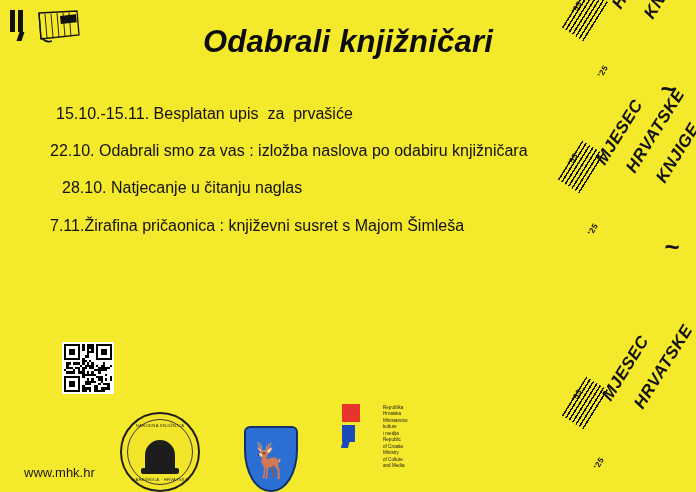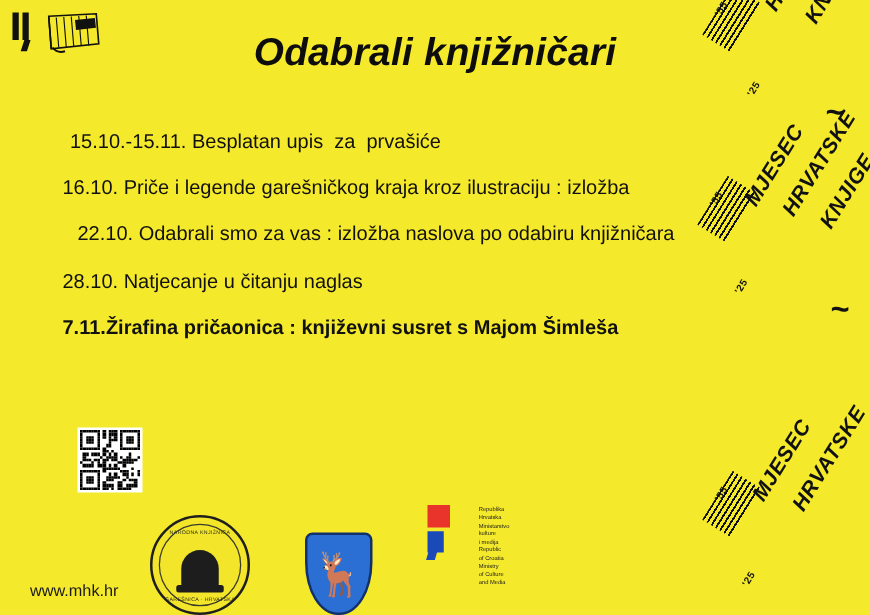--- a/index.html
+++ b/index.html
@@ -271,21 +271,20 @@
       </g>
       <path d="M6 30 Q10 35 16 33" stroke="#111" stroke-width="1.6" fill="none"></path>
     </svg>
   </div>
 </div>
 
 <div class="title">Odabrali knjižničari</div>
 
 <div class="program">
   <div class="program-item">15.10.-15.11. Besplatan upis  za  prvašiće</div>
-  <div class="program-item">16.10. Priče i legende garešničkog kraja kroz ilustraciju : izložba</div>
   <div class="program-item">22.10. Odabrali smo za vas : izložba naslova po odabiru knjižničara</div>
   <div class="program-item">28.10. Natjecanje u čitanju naglas</div>
   <div class="program-item">7.11.Žirafina pričaonica : književni susret s Majom Šimleša</div>
 </div>
 
 <div class="qr">
   <div class="qr-grid" id="qr-grid">
       <i class="on"></i>
       <i class="on"></i>
       <i class="on"></i>

